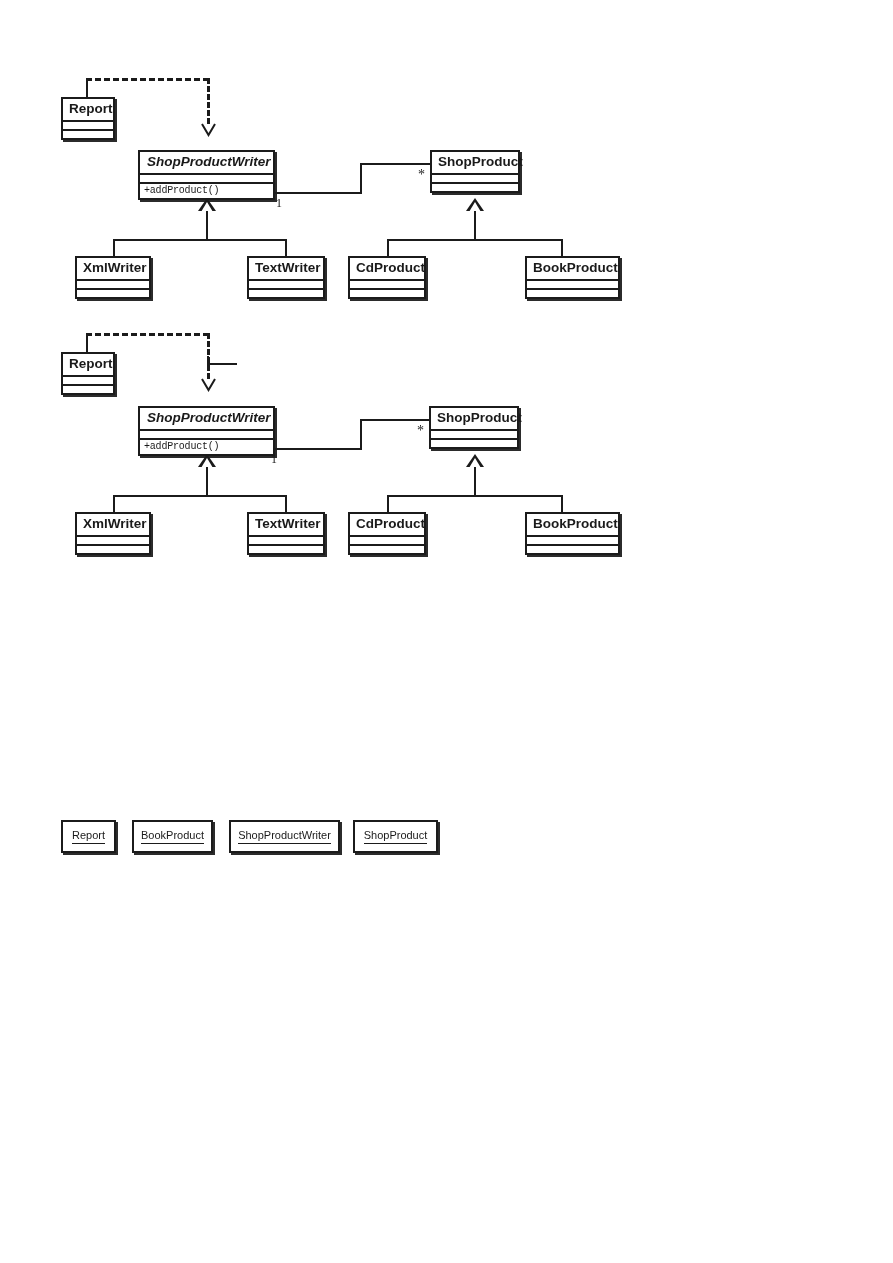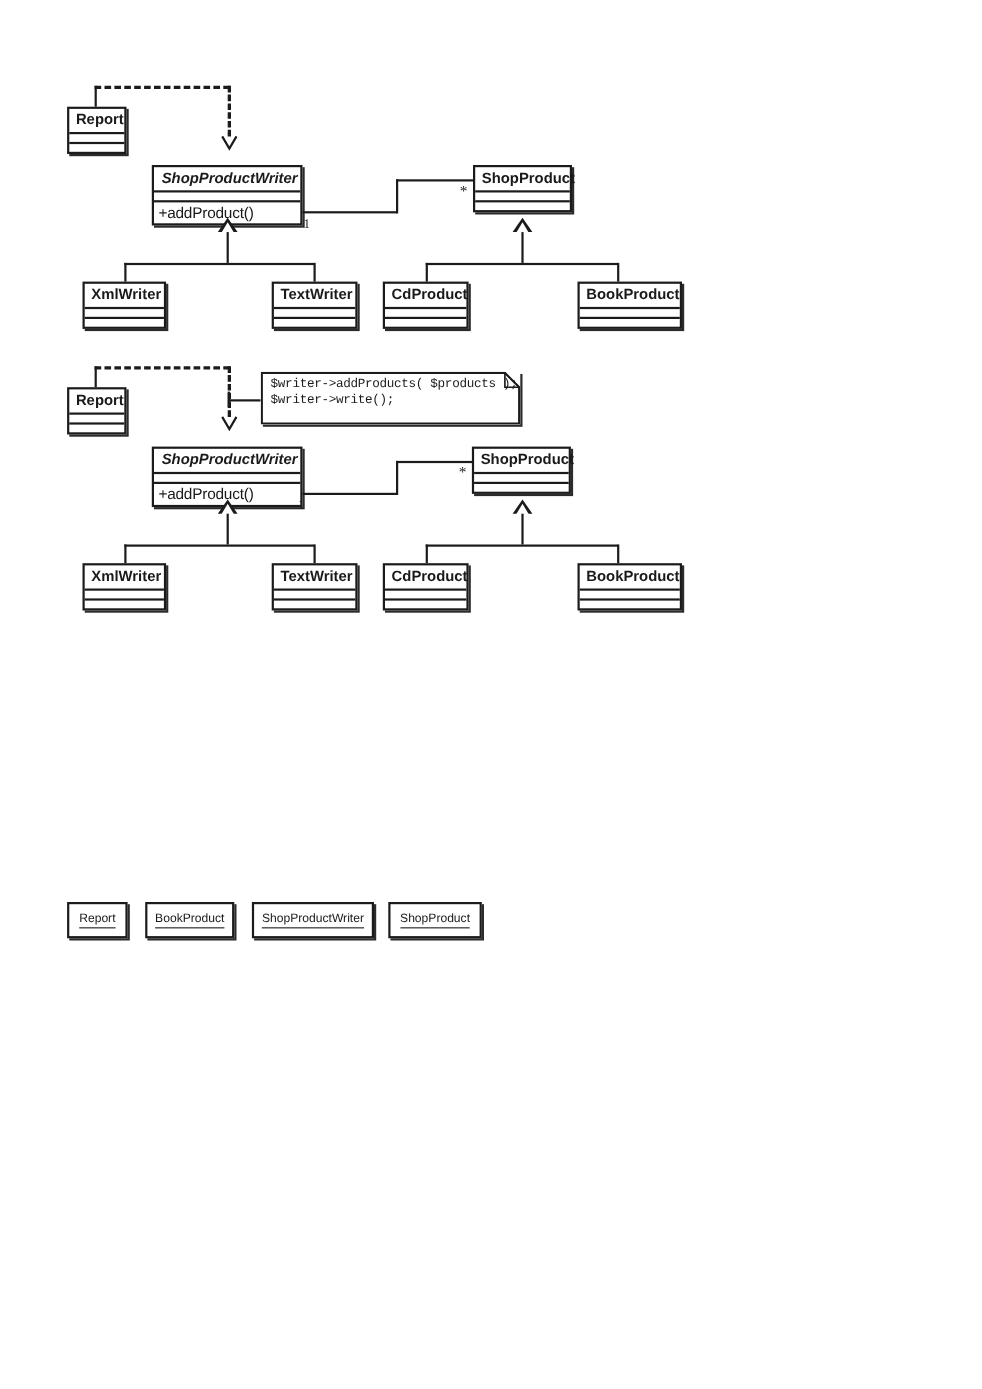--- a/index.html
+++ b/index.html
@@ -52,22 +52,22 @@
   }
   .uml-attrs {
     height: 7px;
     border-bottom: 2px solid #1b1b1b;
   }
   .uml-ops {
     height: 7px;
   }
   .uml-ops.filled {
     height: auto;
-    font-family: Liberation Sans, sans-serif;
-    font-size: 14px;
+    font-family: Liberation Mono, monospace;
+    font-size: 10px;
     padding: 1px 4px 2px 4px;
     white-space: nowrap;
     letter-spacing: -0.2px;
   }
 
   
   .line-h {
     position: absolute;
     height: 0;
     border-top: 2px solid #1b1b1b;
@@ -263,28 +263,20 @@
     <div class="dash-v" style="left:207px; top:333px; height:46px;"></div>
     <div class="dep-arrow" style="left:200px; top:377px;">
       <svg width="16" height="16" viewBox="0 0 16 16">
         <path d="M2,2 L8.5,13 L15,2" fill="none" stroke="#1b1b1b" stroke-width="2"></path>
       </svg>
     </div>
 
     <div class="line-h" style="left:207px; top:363px; width:30px;"></div>
     <div class="line-v" style="left:207px; top:356px; height:14px;"></div>
 
-    <div class="uml-note" style="left:237px; top:338px; width:236px; height:48px;">
-      <svg class="note-shape" width="236" height="48" viewBox="0 0 236 48" preserveAspectRatio="none">
-        <path d="M1,1 L222,1 L235,14 L235,47 L1,47 Z" fill="#ffffff" stroke="#1b1b1b" stroke-width="2"></path>
-        <path d="M222,1 L222,14 L235,14" fill="none" stroke="#1b1b1b" stroke-width="1.5"></path>
-      </svg>
-      <div class="note-text" style="padding-bottom:0;">$writer-&gt;addProducts( $products );</div>
-      <div class="note-text" style="padding-top:0;">$writer-&gt;write();</div>
-    </div>
 
     <div class="uml-class" style="left:61px; top:352px; width:54px;">
       <div class="uml-name">Report</div>
       <div class="uml-attrs"></div>
       <div class="uml-ops"></div>
     </div>
 
     <div class="uml-class" style="left:138px; top:406px; width:137px;">
       <div class="uml-name abstract">ShopProductWriter</div>
       <div class="uml-attrs"></div>

